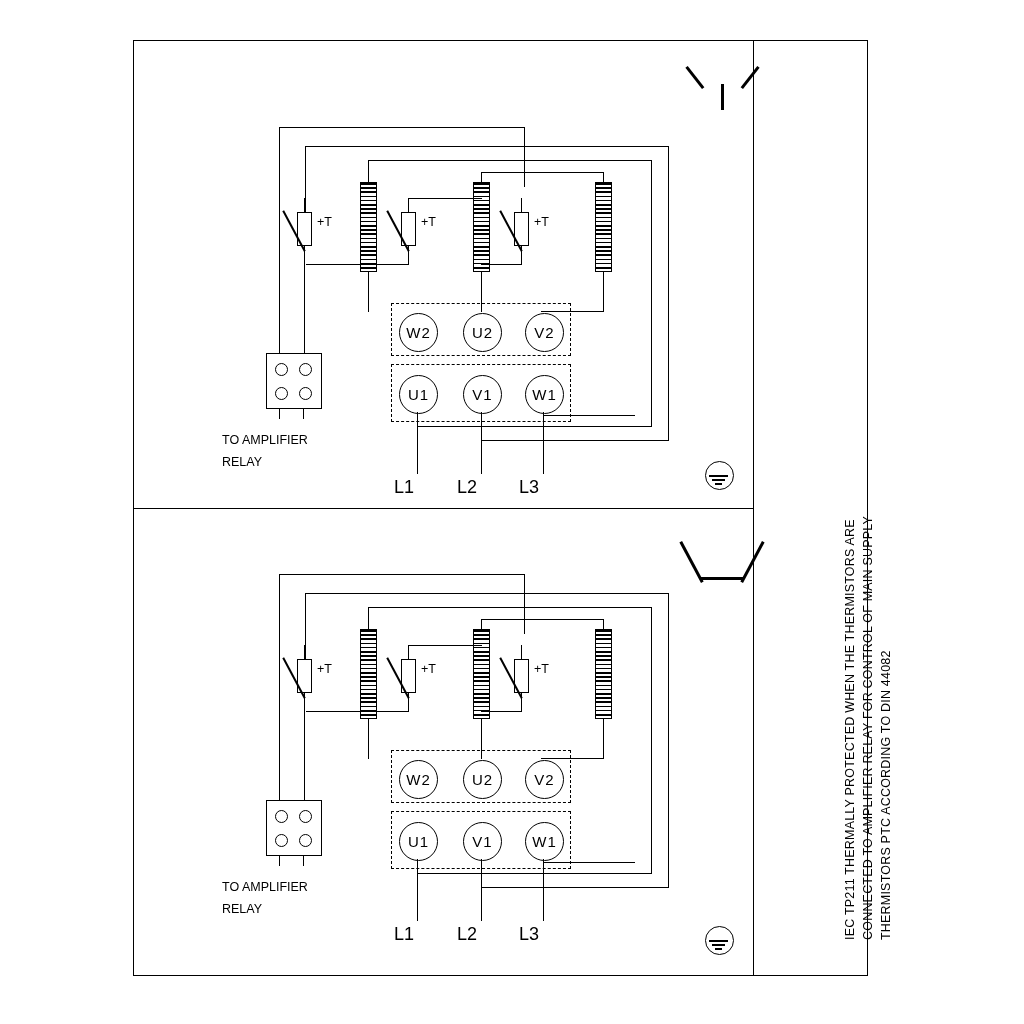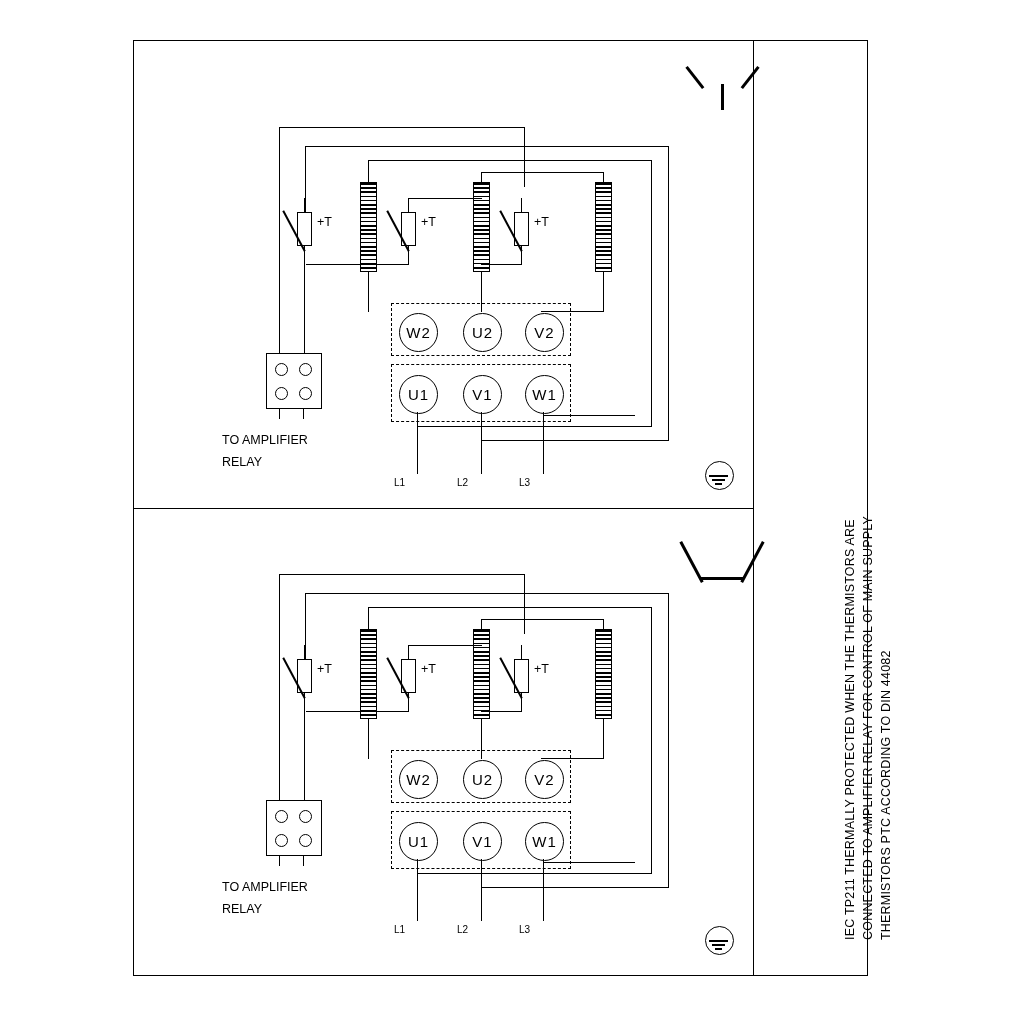--- a/index.html
+++ b/index.html
@@ -45,21 +45,21 @@
         font-size:15px;letter-spacing:1px;}
 
   
   .dashbox{position:absolute;border:1.3px dashed #000;box-sizing:border-box;}
 
   
   .connbox{position:absolute;width:56px;height:56px;border:1.5px solid #000;box-sizing:border-box;background:#fff;}
   .connbox .dot{position:absolute;width:11px;height:11px;border:1.4px solid #000;border-radius:50%;background:#fff;}
 
   .lbl{position:absolute;font-size:12.5px;white-space:nowrap;}
-  .phase{position:absolute;font-size:10px;}
+  .phase{position:absolute;font-size:18px;}
 
   
   .sym{position:absolute;}
   
   .earth .bar{position:absolute;background:#000;height:1.6px;}
   .earth .circ{position:absolute;width:27px;height:27px;border:1.5px solid #000;border-radius:50%;}
 </style>
 </head>
 <body>
 

